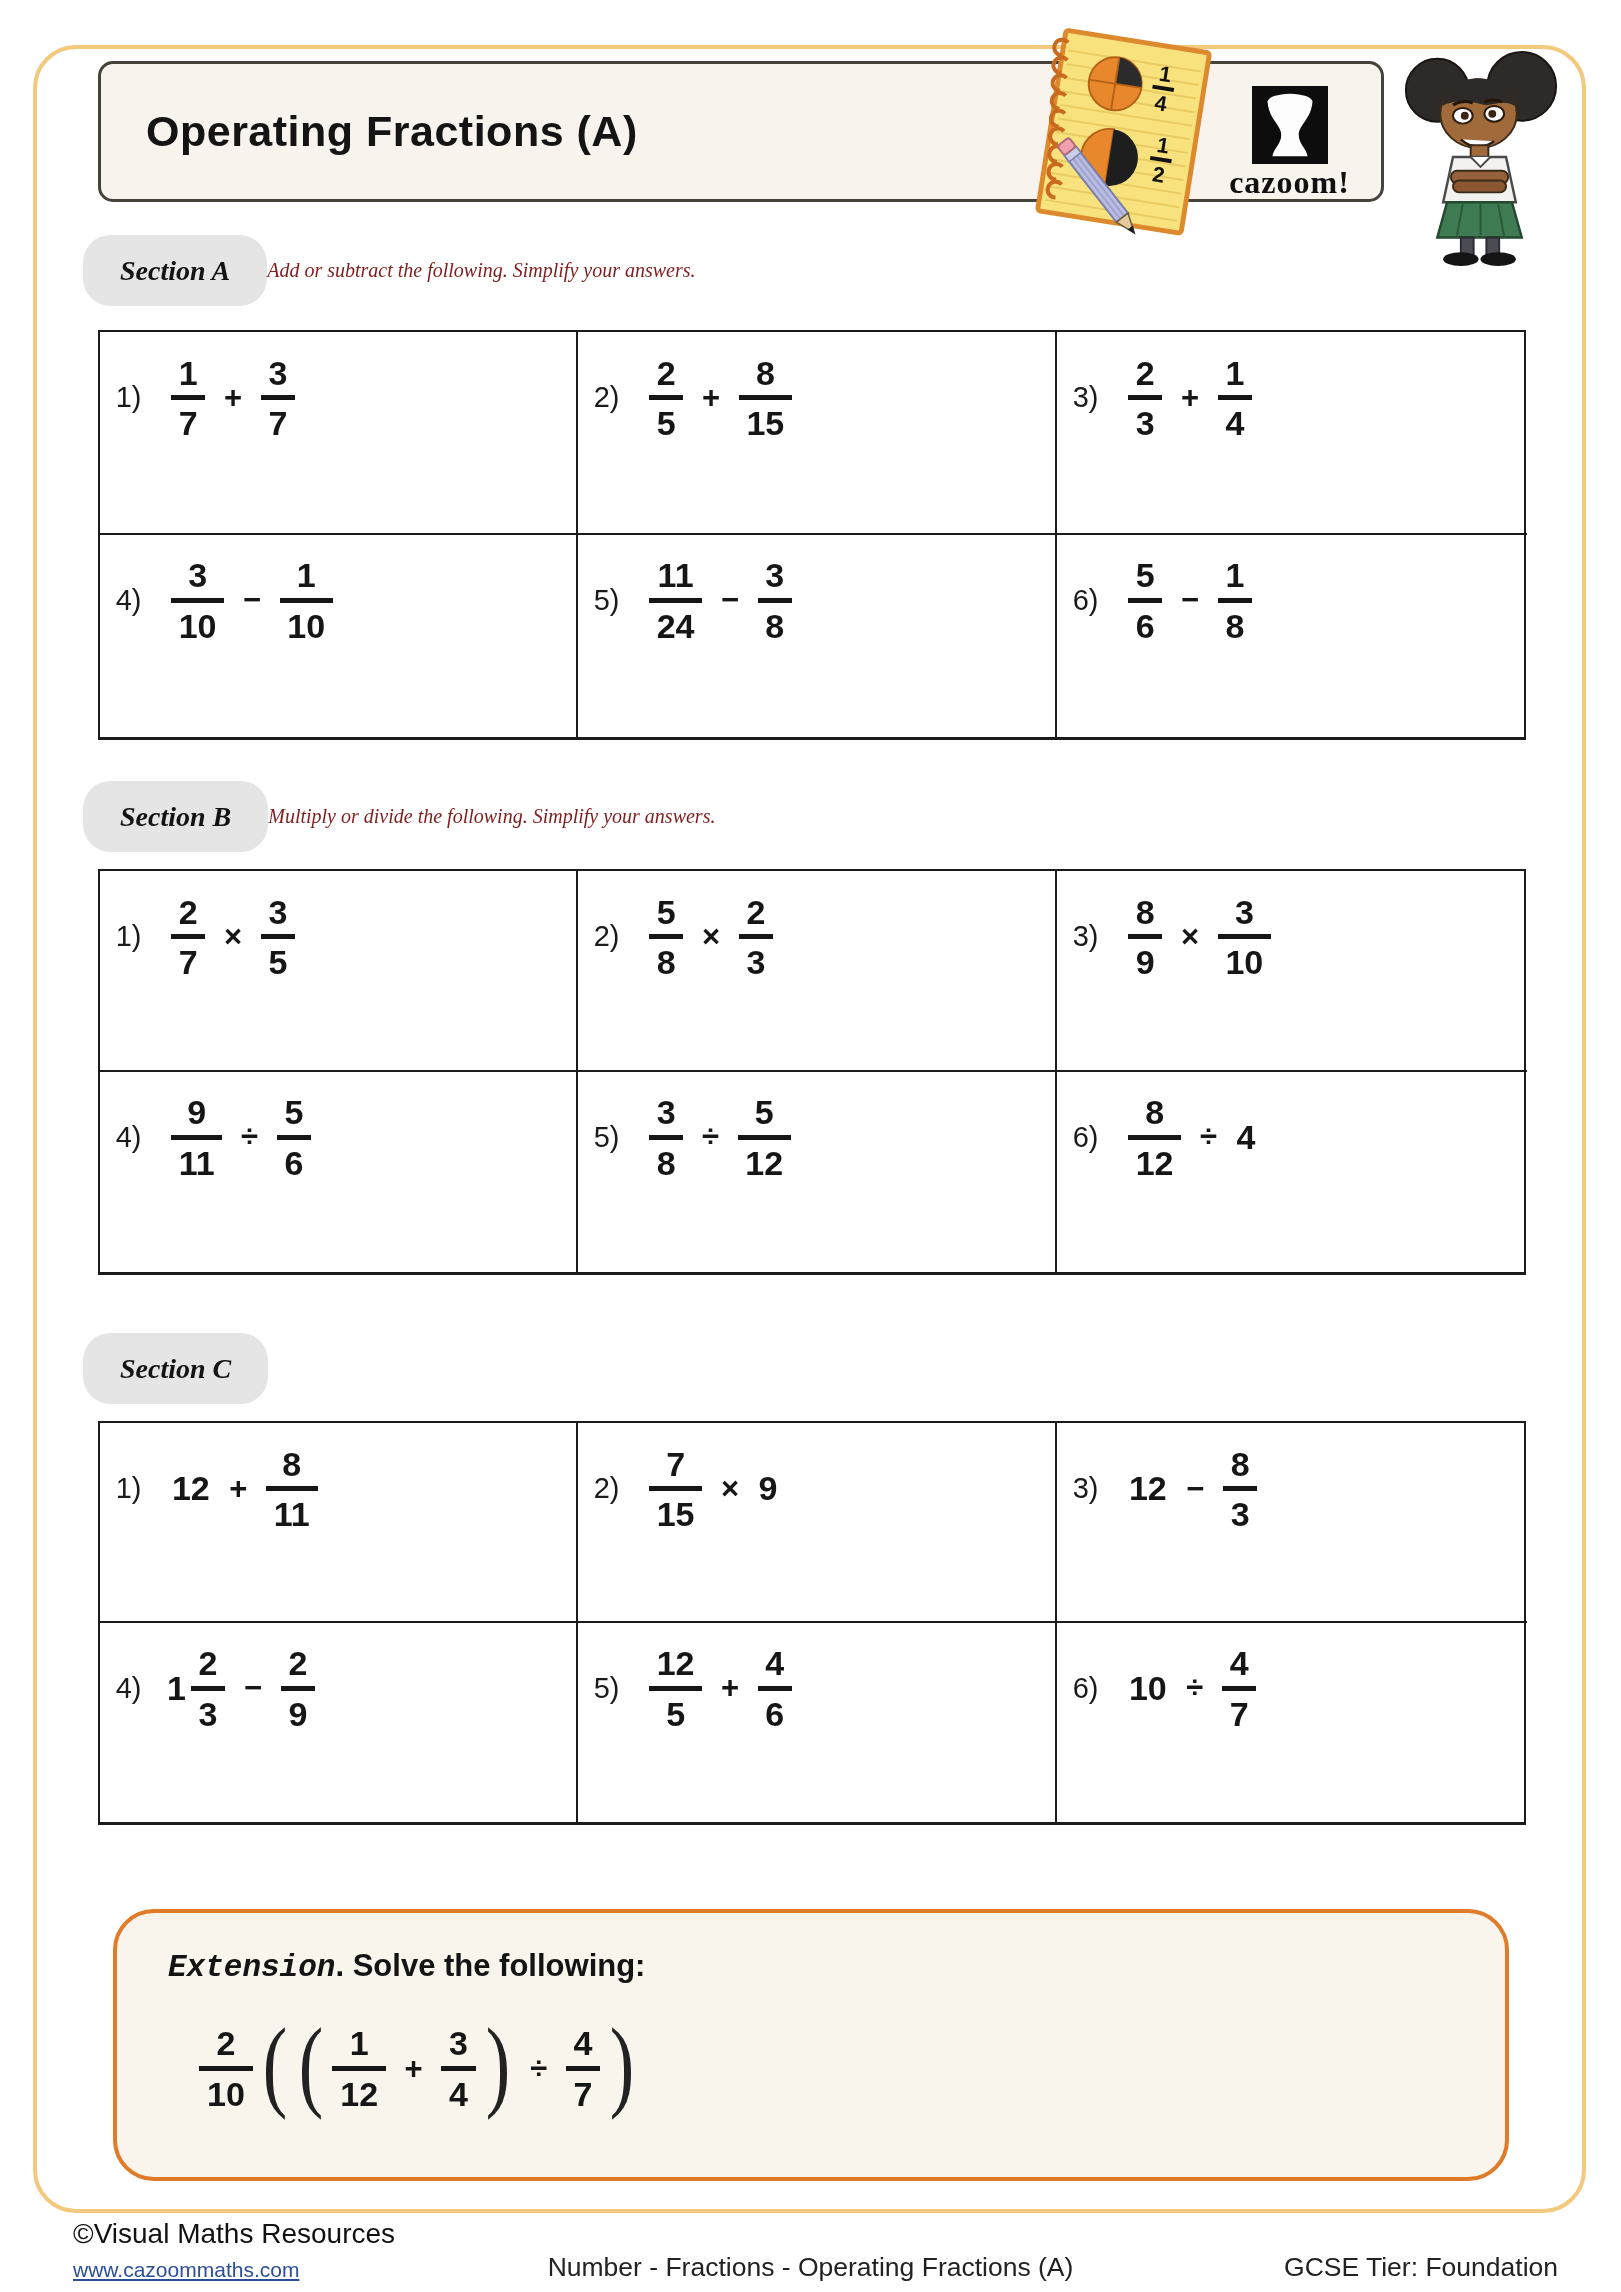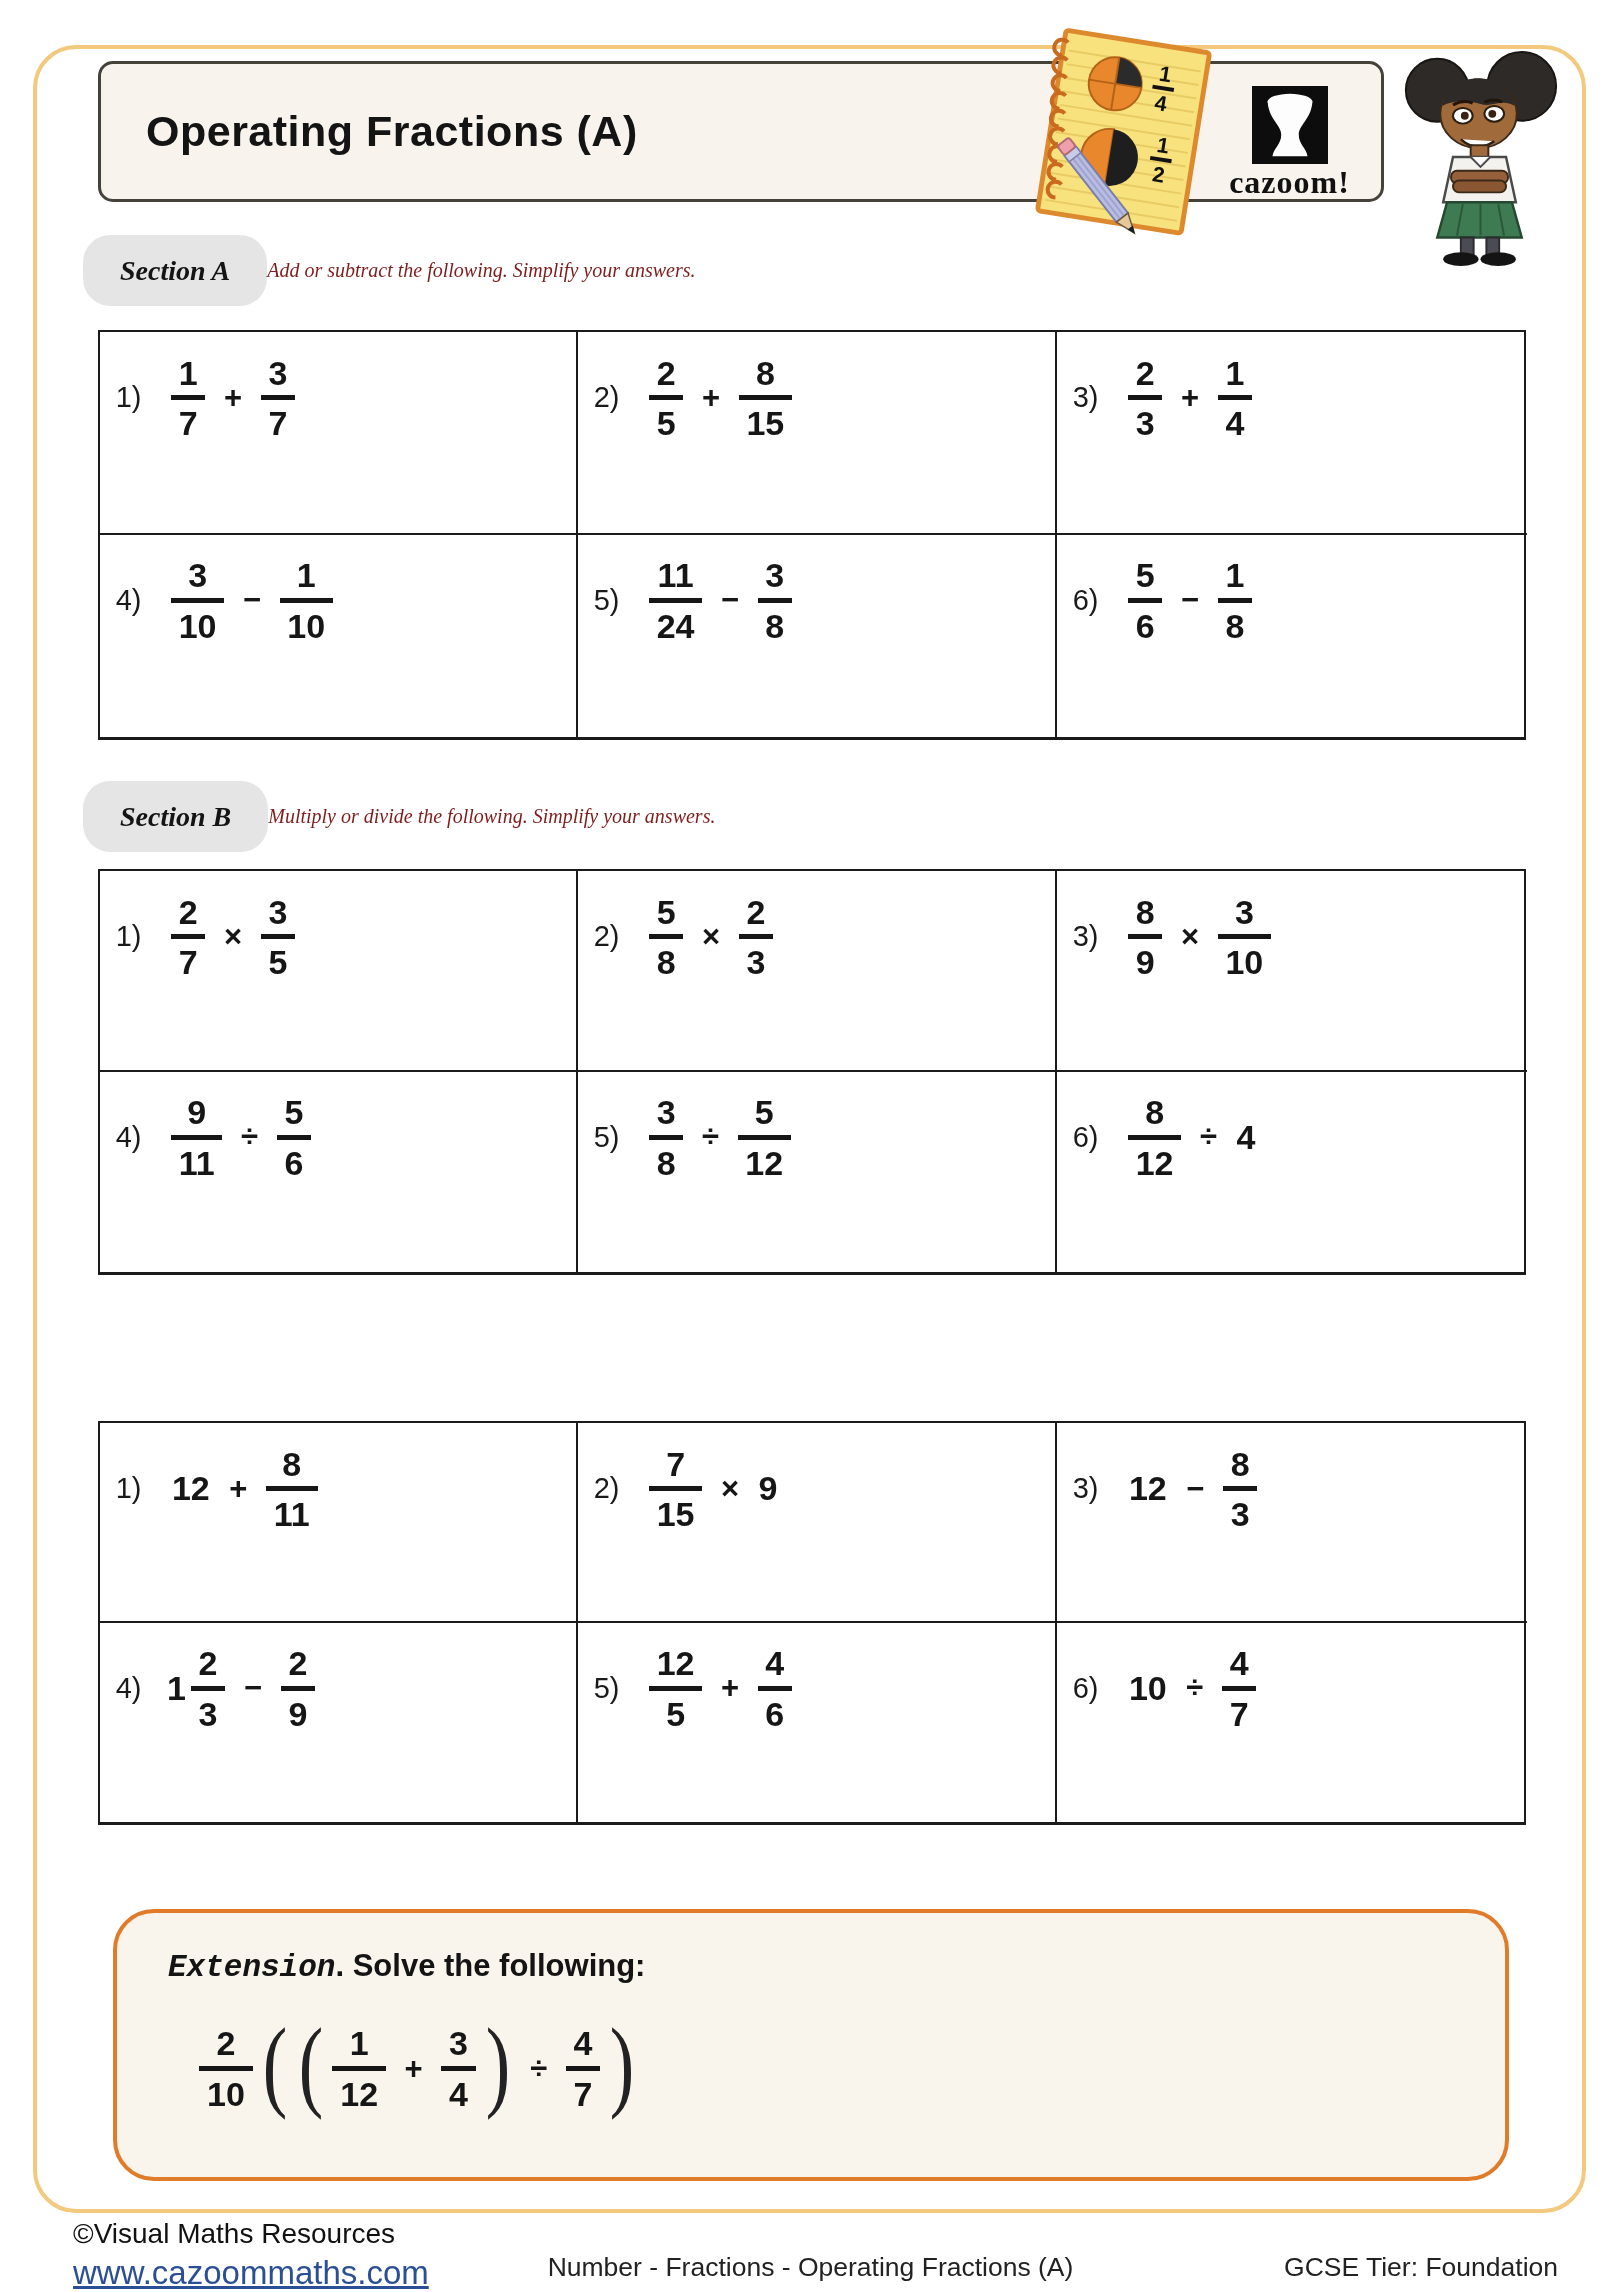--- a/index.html
+++ b/index.html
@@ -64,21 +64,21 @@
   .ext-title{font-size:31px;color:#141414;}
   .ext-label{font-family:Liberation Mono, monospace;font-style:italic;font-weight:700;}
   .ext-rest{font-weight:700;}
   .ext-expr{margin-top:33px;margin-left:27.4px;display:flex;align-items:center;}
   .paren{
     font-family:"Liberation Serif",serif;font-size:102px;font-weight:400;line-height:.9;
     display:inline-block;transform:scaleX(.72);margin:0 1px 9.8px;color:#222;
   }
   
   .footer-left{position:absolute;left:73px;top:2217px;font-size:28px;line-height:1.2;color:#111;}
-  .footer-link{display:inline-block;margin-top:2px;color:#2B4F97;text-decoration:underline;cursor:pointer;font-size:33px;}
+  .footer-link{display:inline-block;margin-top:2px;color:#2B4F97;text-decoration:underline;cursor:pointer;font-size:21px;}
   .footer-center{position:absolute;left:0;top:2252px;width:1621px;text-align:center;font-size:26.5px;color:#222;}
   .footer-right{position:absolute;right:63px;top:2252px;font-size:26.5px;color:#222;margin-left:20px;}
 </style>
 </head>
 <body>
 
 <div class="page-border"></div>
 
 <header class="title-box">
   <h1>Operating Fractions (A)</h1>
@@ -187,20 +187,21 @@
 
 <div class="section-head sec-a">
   <span class="section-label">Section A</span>
   <span class="section-instruction">Add or subtract the following. Simplify your answers.</span>
 </div>
 <div class="section-head sec-b">
   <span class="section-label">Section B</span>
   <span class="section-instruction">Multiply or divide the following. Simplify your answers.</span>
 </div>
 <div class="section-head sec-c">
+  <span class="section-label">Section C</span>
 </div>
 
 <div class="ptable t-a">
     <div class="cell r1">
       <div class="prob">
         <span class="pnum">1)</span>
         <span class="frac">
           <span class="num">1</span>
           <span class="bar"></span>
           <span class="den">7</span>

